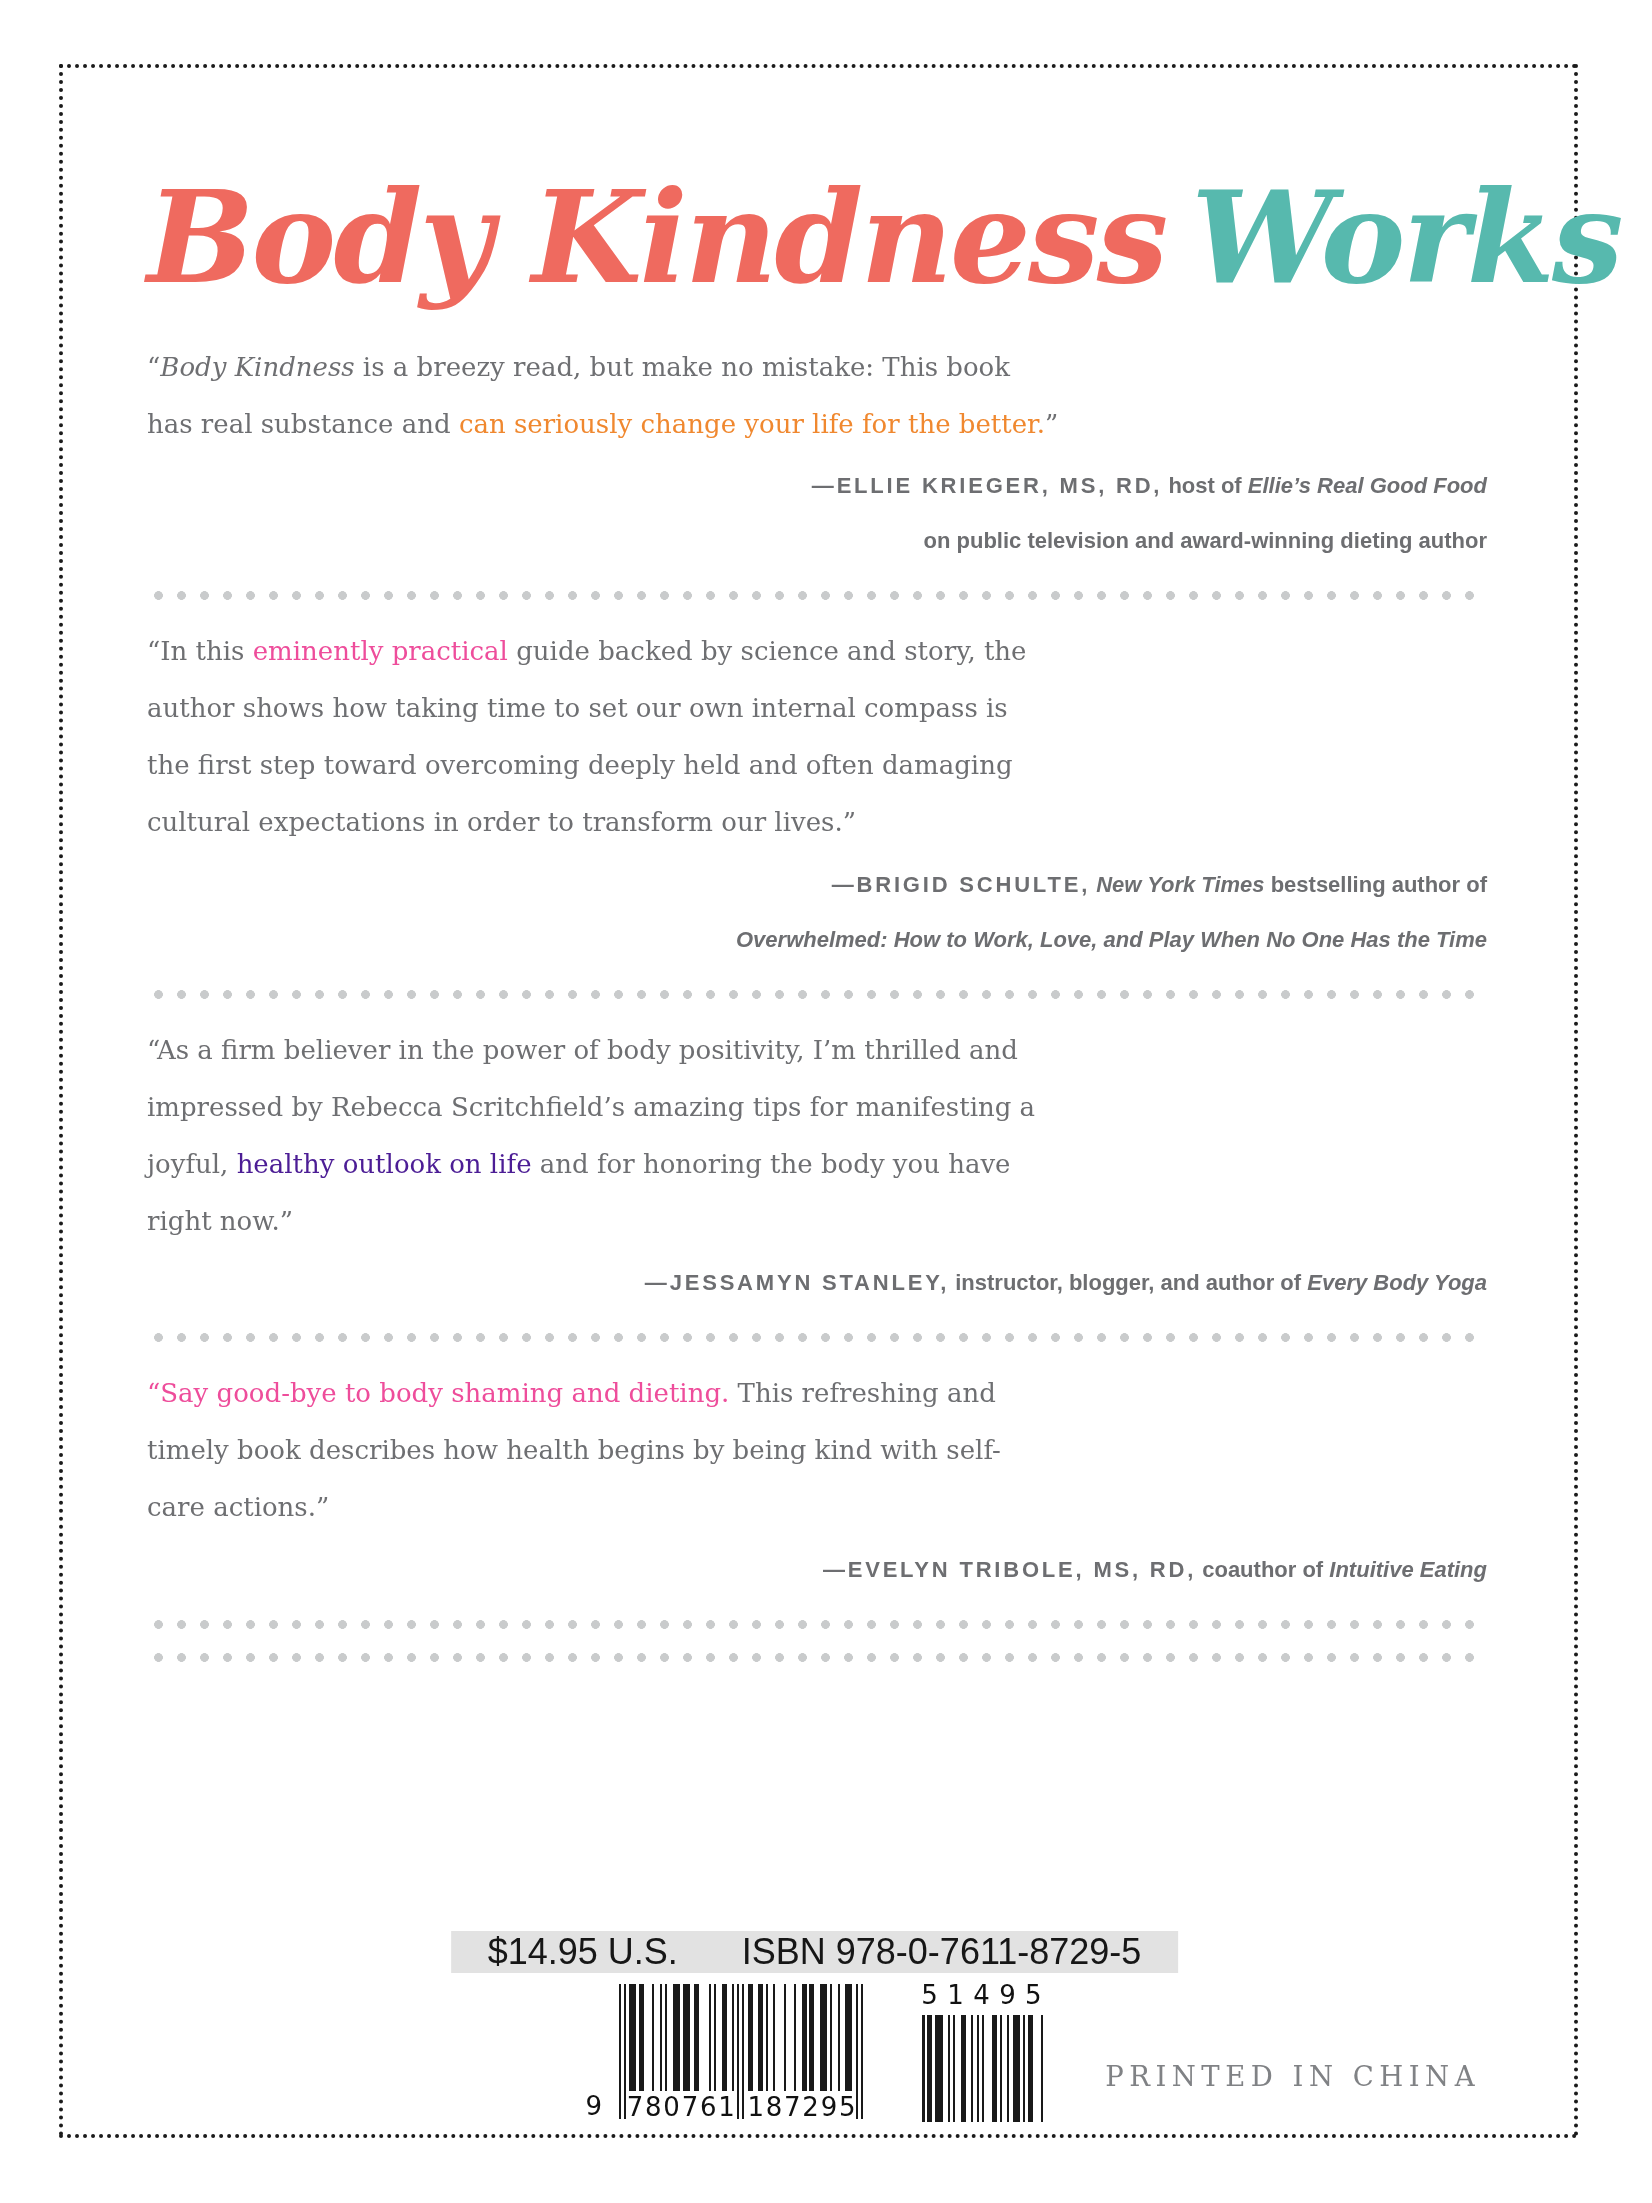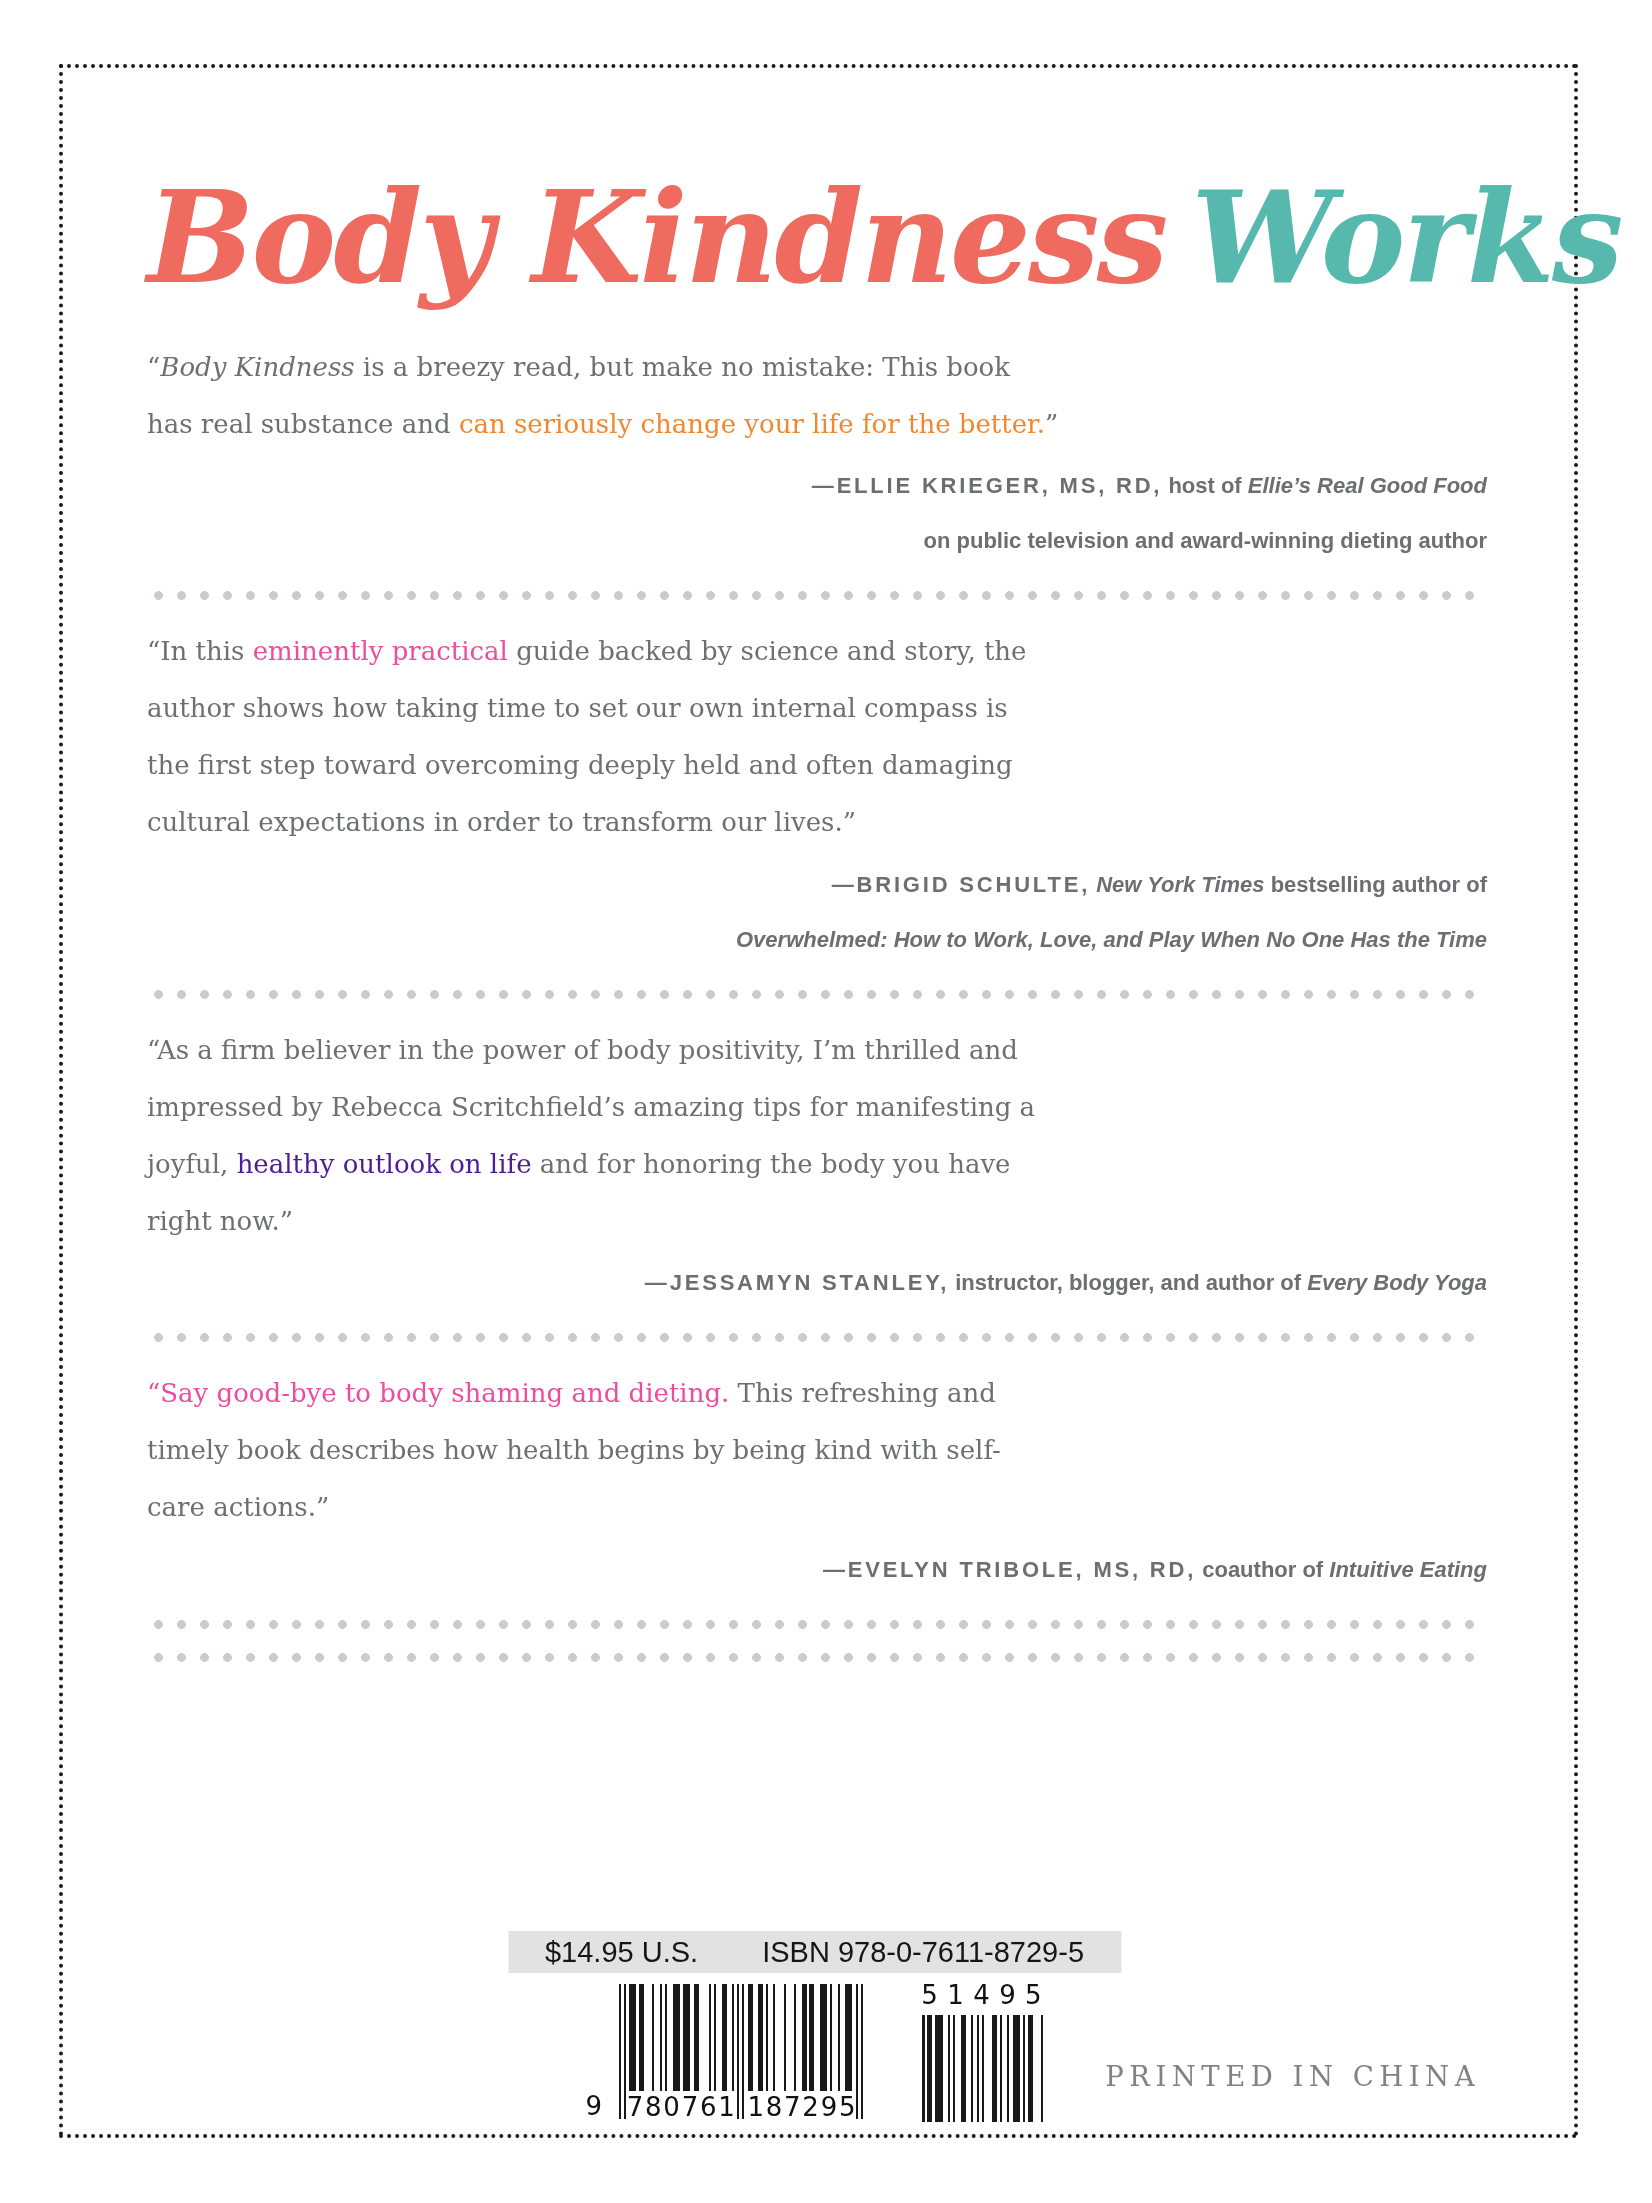--- a/index.html
+++ b/index.html
@@ -15,21 +15,21 @@
   .quote .it{font-style:italic;}
   .attr{text-align:right;font-family:"Liberation Sans", sans-serif;font-weight:bold;
         font-size:22px;line-height:55px;color:#6d6e71;margin-top:5.5px;}
   .attr .at-name{letter-spacing:2.8px;}
   .attr .at-it{font-style:italic;}
   .divider{height:11px;margin:22px 0;
            background-image:radial-gradient(circle, #c9cbcc 4.1px, transparent 4.6px);
            background-size:23px 11px;background-repeat:repeat-x;background-position:0 50%;}
   .strip{position:absolute;top:1931px;left:50%;transform:translateX(-50%);
          background:#e2e2e2;height:42px;display:flex;align-items:center;gap:64px;
-         padding:0 37px;font-family:"Liberation Sans", sans-serif;font-size:29px;
+         padding:0 37px;font-family:"Liberation Sans", sans-serif;font-size:36px;
          color:#161616;white-space:nowrap;}
   .bc-row{position:absolute;top:1984px;left:50%;transform:translateX(-50%);
           display:flex;align-items:flex-start;gap:57px;}
   .bc-main{position:relative;width:244px;height:138px;margin-left:33px;}
   .bc-supp{position:relative;width:124px;height:138px;}
   .bar{position:absolute;top:0;background:#191919;}
   .bc-digit{font-family:"DejaVu Sans", sans-serif;font-size:26px;color:#111;}
   .bc-9{position:absolute;left:-33px;top:107px;}
   .dgroup{position:absolute;top:108px;display:flex;justify-content:space-between;}
   .g1{left:8.3px;width:108px;}

